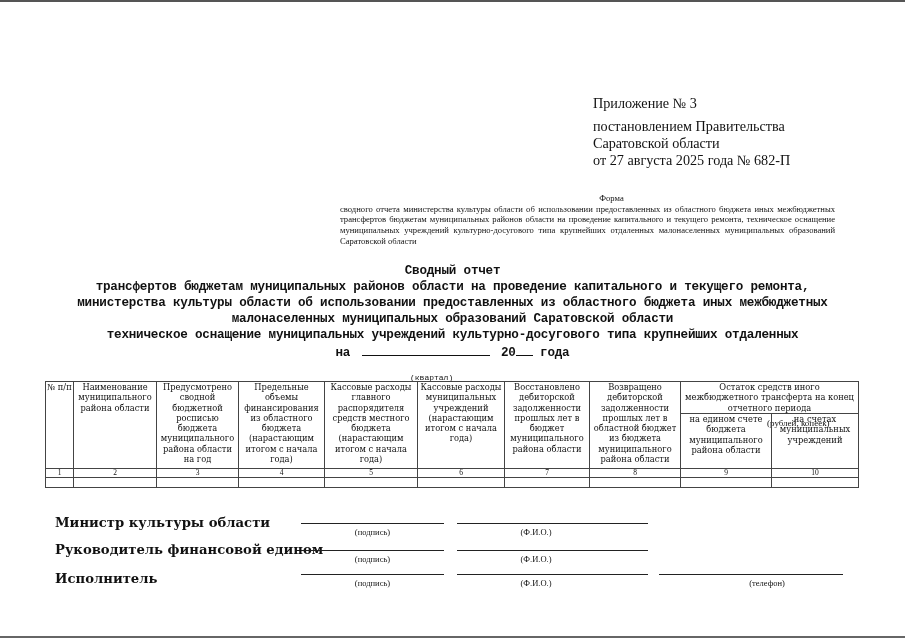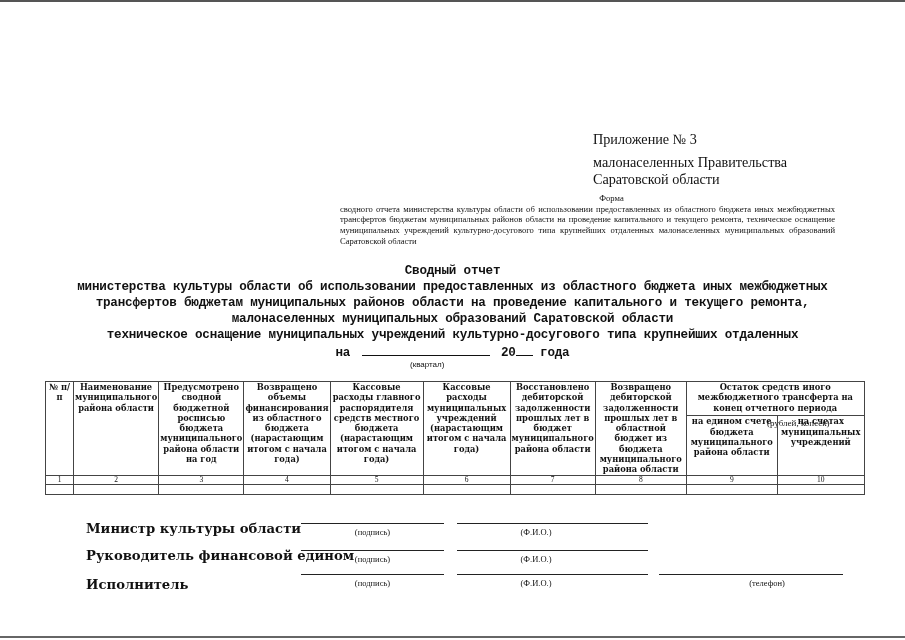--- a/index.html
+++ b/index.html
@@ -1,64 +1,65 @@
 <!DOCTYPE html>
 <html><head>
 <meta charset="utf-8">
 <style>
   html, body { margin: 0; padding: 0; background: #ffffff; }
   body { width: 905px; height: 640px; position: relative; overflow: hidden; color: #111; font-family: "DejaVu Serif", serif; }
   .topbar { position: absolute; left: 0; top: 0; width: 905px; height: 2px; background: #555; }
   .bottombar { position: absolute; left: 0; top: 636px; width: 905px; height: 2px; background: #666; }
 
-  .approval { position: absolute; left: 593px; top: 95px; font-family: "Liberation Serif", serif; font-size: 14.2px; line-height: 17px; margin-top: 36px; }
+  .approval { position: absolute; left: 593px; top: 95px; font-family: "Liberation Serif", serif; font-size: 14.2px; line-height: 17px; }
   .approval .app-num { margin-bottom: 6px; }
 
   .form-note { position: absolute; left: 340px; top: 193px; width: 495px; font-family: "Liberation Serif", serif; font-size: 8.6px; line-height: 10.7px; }
   .form-note .forma { text-align: center; padding-left: 48px; }
   .form-note .desc { text-align: justify; text-align-last: left; }
 
   .title-block { position: absolute; left: 40px; top: 263px; width: 825px; text-align: center; font-family: Liberation Mono, monospace; font-weight: bold; font-size: 12.6px; line-height: 16px; letter-spacing: -0.2px; }
   .title-block .period-line { display: inline-block; }
   .title-block .blank { display: inline-block; width: 128px; border-bottom: 1px solid #111; height: 12px; vertical-align: baseline; margin: 0 4px; }
   .title-block .yr-blank { display: inline-block; width: 17px; border-bottom: 1px solid #111; height: 12px; }
-  .quarter-caption { position: absolute; left: 410px; top: 360px; font-family: Liberation Sans, sans-serif; font-size: 8px; }
+  .quarter-caption { position: absolute; left: 410px; top: 373px; font-family: Liberation Mono, monospace; font-size: 8px; }
   .units { position: absolute; left: 767px; top: 370px; font-family: "Liberation Serif", serif; font-size: 9px; margin-top: 48px; }
 
   table.report { position: absolute; left: 45px; top: 381px; border-collapse: collapse; font-family: "DejaVu Serif", serif; font-size: 8.3px; line-height: 10.3px; table-layout: fixed; }
-  table.report th, table.report td { border: 1px solid #444; padding: 0 1px; text-align: center; vertical-align: top; font-weight: bold; }
+  table.report th, table.report td { border: 1px solid #444; padding: 0 1px; text-align: center; vertical-align: top; font-weight: normal; }
   table.report tr.nums td { font-weight: normal; font-size: 7.5px; line-height: 8px; height: 8px; font-family: "Liberation Serif", serif; }
   table.report tr.empty td { height: 9px; }
 
   .signs { position: absolute; left: 55px; top: 507px; width: 800px; font-family: "DejaVu Serif", serif; }
   .sign-row { position: absolute; left: 0; width: 800px; height: 30px; }
-  .sign-role { position: absolute; left: 0; top: 14px; font-weight: bold; font-size: 13.2px; white-space: nowrap; margin-left: 31px; }
+  .sign-role { position: absolute; left: 0; top: 8px; font-weight: bold; font-size: 13.2px; white-space: nowrap; }
   .sig-line { position: absolute; top: 16px; border-bottom: 1px solid #222; height: 0; }
   .sig-cap { position: absolute; top: 20px; font-family: "Liberation Serif", serif; font-size: 8.5px; text-align: center; }
 </style>
 </head>
 <body>
 
 <div class="topbar"></div>
 
 <div class="approval">
   <div class="app-num">Приложение № 3</div>
-  <div>малонаселенных Правительства</div>
+  <div>постановлением Правительства</div>
   <div>Саратовской области</div>
+  <div>от 27 августа 2025 года № 682-П</div>
 </div>
 
 <div class="form-note">
   <div class="forma">Форма</div>
   <div class="desc">сводного отчета министерства культуры области об использовании предоставленных из областного бюджета иных межбюджетных трансфертов бюджетам муниципальных районов области на проведение капитального и текущего ремонта, техническое оснащение муниципальных учреждений культурно-досугового типа крупнейших отдаленных малонаселенных муниципальных образований Саратовской области</div>
 </div>
 
 <div class="title-block">
   <div>Сводный отчет</div>
+  <div>трансфертов бюджетам муниципальных районов области на проведение капитального и текущего ремонта,</div>
   <div>министерства культуры области об использовании предоставленных из областного бюджета иных межбюджетных</div>
-  <div>трансфертов бюджетам муниципальных районов области на проведение капитального и текущего ремонта,</div>
   <div>малонаселенных муниципальных образований Саратовской области</div>
   <div>техническое оснащение муниципальных учреждений культурно-досугового типа крупнейших отдаленных</div>
   <div class="period-line">
     <span>на</span>
     <span class="blank"></span>
     <span>20</span><span class="yr-blank"></span>
     <span>года</span>
   </div>
 </div>
 <div class="quarter-caption">(квартал)</div>
@@ -75,21 +76,21 @@
       <col style="width:85px">
       <col style="width:91px">
       <col style="width:91px">
       <col style="width:87px">
   </colgroup>
   <tbody>
       <tr>
     <th rowspan="2">№ п/п</th>
     <th rowspan="2">Наименование муниципального района области</th>
     <th rowspan="2">Предусмотрено сводной бюджетной росписью бюджета муниципального района области на год</th>
-    <th rowspan="2">Возвращено объемы финансирования из областного бюджета (нарастающим итогом с начала года)</th>
+    <th rowspan="2">Предельные объемы финансирования из областного бюджета (нарастающим итогом с начала года)</th>
     <th rowspan="2">Кассовые расходы главного распорядителя средств местного бюджета (нарастающим итогом с начала года)</th>
     <th rowspan="2">Кассовые расходы муниципальных учреждений (нарастающим итогом с начала года)</th>
     <th rowspan="2">Восстановлено дебиторской задолженности прошлых лет в бюджет муниципального района области</th>
     <th rowspan="2">Возвращено дебиторской задолженности прошлых лет в областной бюджет из бюджета муниципального района области</th>
     <th colspan="2" style="height:31px">Остаток средств иного межбюджетного трансферта на конец отчетного периода</th>
   </tr>
   <tr>
     <th style="height:54px">на едином счете бюджета муниципального района области</th>
     <th>на счетах муниципальных учреждений</th>
   </tr>

